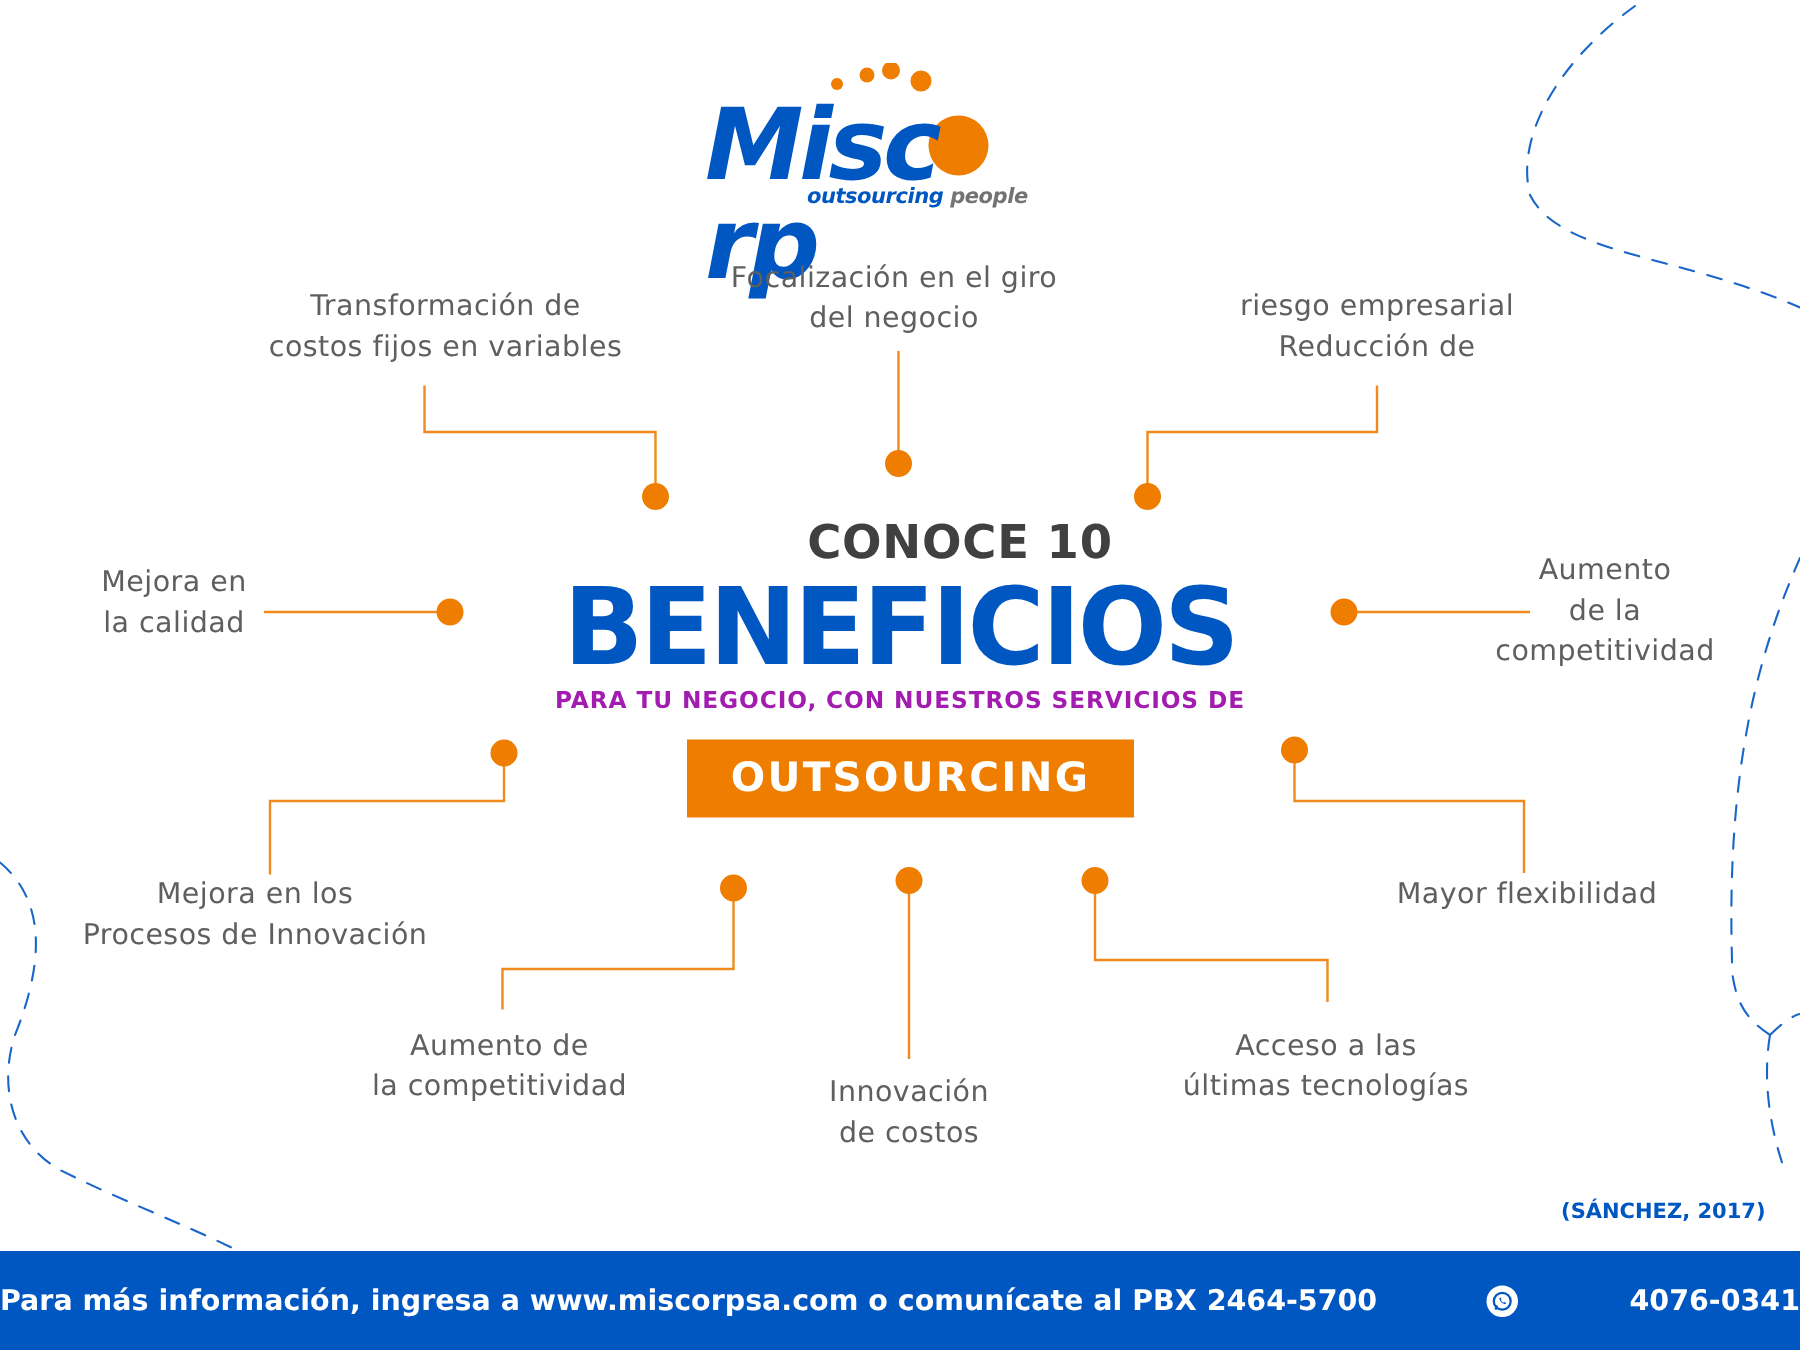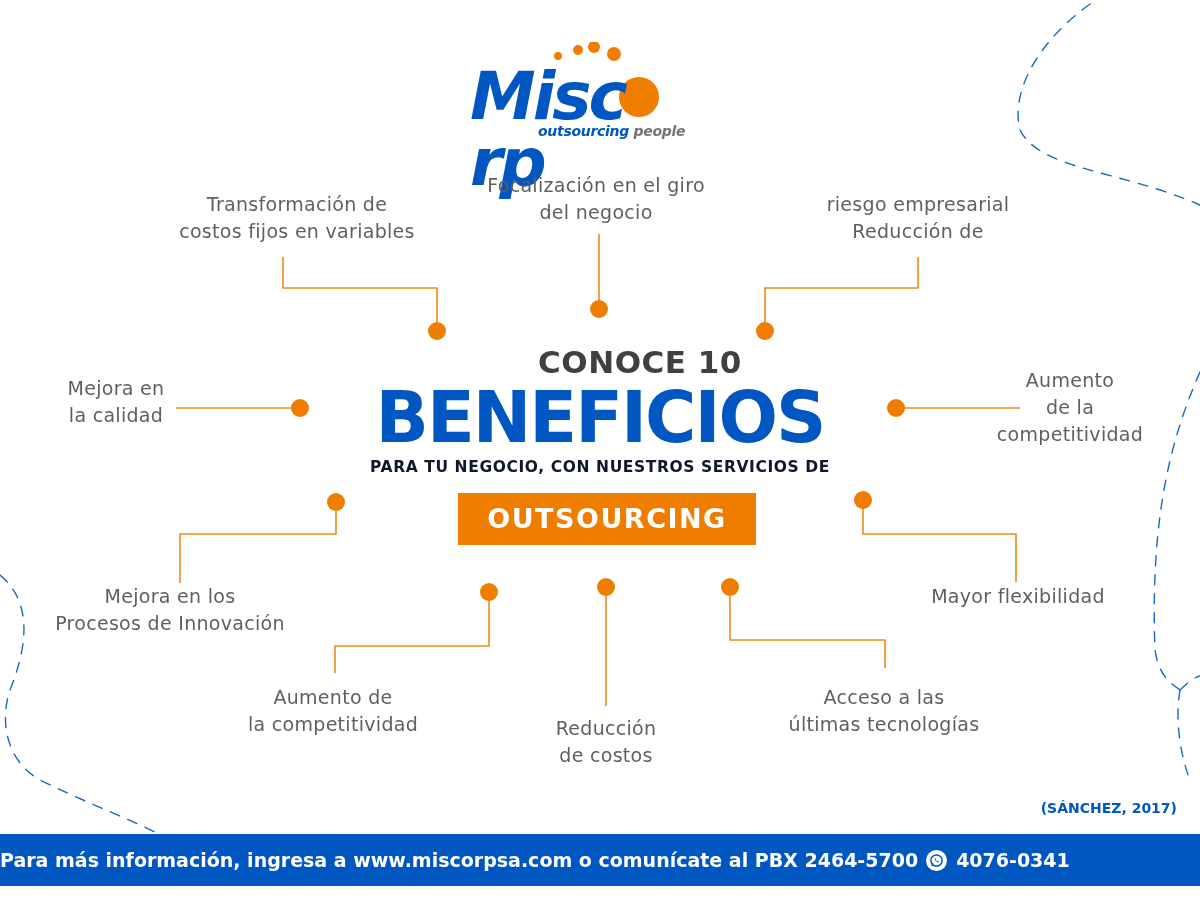--- a/index.html
+++ b/index.html
@@ -42,40 +42,40 @@
   }
   .center-beneficios {
     position: absolute; left: 0; width: 1200px; top: 378px; text-align: center;
     font-family: "DejaVu Sans", sans-serif; font-weight: bold;
     font-size: 70px; line-height: 80px; color: #0057c1; letter-spacing: -2px;
     transform: scaleY(1.02);
   }
   .center-sub {
     position: absolute; left: 0; width: 1200px; top: 458px; text-align: center;
     font-family: "DejaVu Sans", sans-serif; font-weight: bold;
-    font-size: 15.5px; color: #0f172a; letter-spacing: 0.6px;
+    font-size: 15.5px; color: #a21caf; letter-spacing: 0.6px;
   }
   .center-badge {
     position: absolute; left: 458px; top: 493px; width: 298px; height: 52px;
     background: #ef7d00; color: #ffffff;
     font-family: "DejaVu Sans", sans-serif; font-weight: bold;
     font-size: 27px; line-height: 52px; text-align: center; letter-spacing: 1.5px;
   }
 
   .citation {
     position: absolute; right: 23px; top: 800px;
     font-family: "DejaVu Sans", sans-serif; font-weight: bold;
     font-size: 14px; color: #0057c1;
   }
 
   
   .footer {
-    position: absolute; left: 0; top: 834px; width: 1200px; height: 52px;
+    position: absolute; left: 0; top: 834px; width: 1200px; height: 66px;
     background: #0057c1; color: #ffffff;
-    display: flex; align-items: center; justify-content: flex-start;
+    display: flex; align-items: center; justify-content: space-between;
     font-family: "DejaVu Sans", sans-serif; font-weight: bold; font-size: 19px;
   }
   .footer .wa-icon {
     display: inline-flex; width: 21px; height: 21px; border-radius: 50%;
     background: #ffffff; margin: 0 9px 0 8px; align-items: center; justify-content: center;
   }
 </style>
 </head>
 <body>
 
@@ -152,21 +152,21 @@
   <div>competitividad</div>
 </div>
 <div class="label" style="left:1018px; top:583px;">
   <div>Mayor flexibilidad</div>
 </div>
 <div class="label" style="left:884px; top:684px;">
   <div>Acceso a las</div>
   <div>últimas tecnologías</div>
 </div>
 <div class="label" style="left:606px; top:715px;">
-  <div>Reducción</div>
+  <div>Innovación</div>
   <div>de costos</div>
 </div>
 <div class="label" style="left:333px; top:684px;">
   <div>Aumento de</div>
   <div>la competitividad</div>
 </div>
 <div class="label" style="left:170px; top:583px;">
   <div>Mejora en los</div>
   <div>Procesos de Innovación</div>
 </div>

